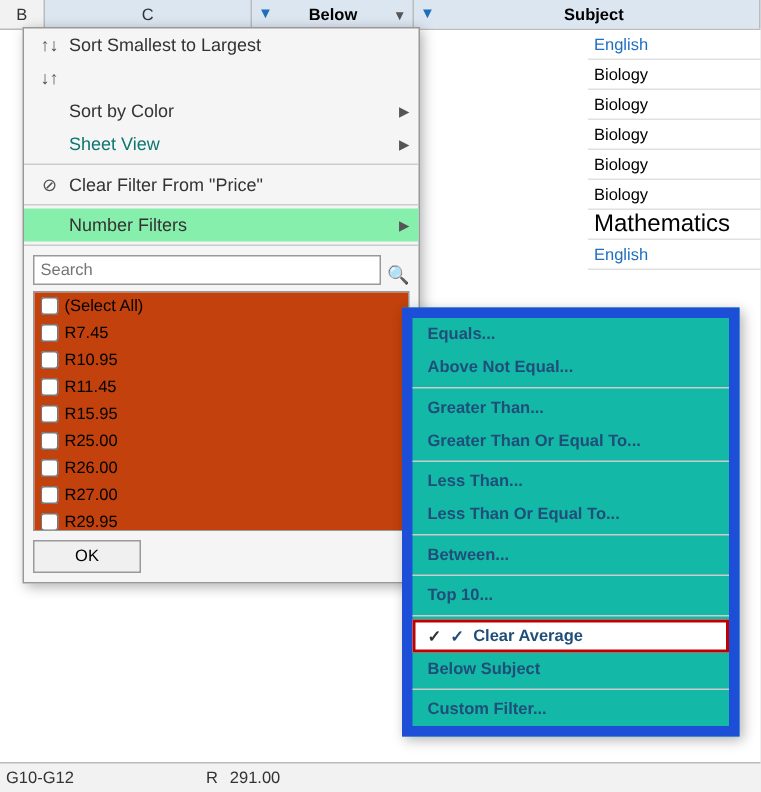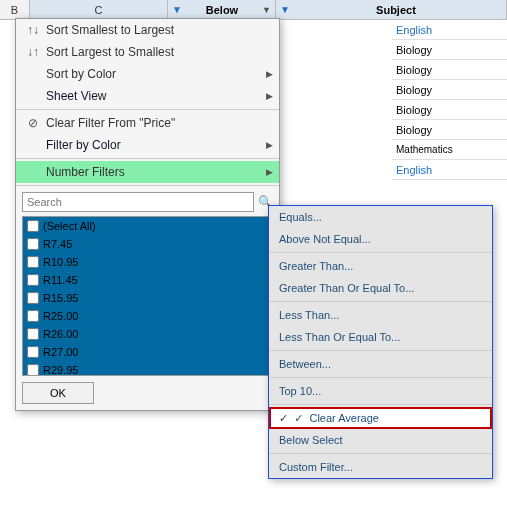--- a/index.html
+++ b/index.html
@@ -48,21 +48,21 @@
     .menu-item {
       display: flex;
       align-items: center;
       padding: 3px 8px 3px 8px;
       height: 22px;
       cursor: pointer;
       color: #333;
       position: relative;
     }
     .menu-item.disabled {
-      color: #0f172a;
+      color: #0f766e;
     }
     .menu-item.has-submenu::after {
       content: '▶';
       position: absolute;
       right: 6px;
       font-size: 9px;
       color: #555;
     }
     .menu-item .icon {
       width: 18px;
@@ -80,41 +80,41 @@
 
     
     .menu-item.number-filters {
       background: #86efac;
     }
 
     
     .search-area {
       padding: 4px 6px;
       display: flex;
-      align-items: center;
+      align-items: flex-end;
       gap: 4px;
     }
     .search-input {
       flex: 1;
       height: 20px;
       border: 1px solid #999;
       padding: 0 4px;
       font-size: 11px;
       background: white;
     }
     .search-icon {
       font-size: 12px;
       color: #555;
     }
 
     
     .checklist {
       margin: 0 6px;
       border: 1px solid #999;
-      background: #0369a1;
+      background: #c2410c;
       height: 160px;
       overflow-y: auto;
       overflow-x: hidden;
     }
     .check-item {
       display: flex;
       align-items: center;
       height: 18px;
       padding: 0 4px;
       gap: 4px;
@@ -142,24 +142,25 @@
       align-items: center;
       justify-content: center;
     }
 
     
     .submenu {
       position: absolute;
       top: 185px;
       left: 270px;
       width: 220px;
-      background: #e5e5e5;
-      border: 1px solid #1d4ed8;
+      background: #14b8a6;
+      border: 7px solid #1d4ed8;
       box-shadow: 2px 2px 8px rgba(0,0,0,0.3);
       z-index: 20;
+      font-weight: bold;
     }
     .submenu-item {
       height: 22px;
       padding: 3px 10px;
       display: flex;
       align-items: center;
       font-size: 11px;
       color: #1f4e79;
       cursor: pointer;
       position: relative;
@@ -200,59 +201,59 @@
     </div>
   </div>
 
   <div style="position:absolute;top:20px;right:0;width:115px;text-align:right;">
     <div class="subject-cell highlighted" style="height:20px;padding:0 4px;border-bottom:1px solid #e0e0e0;display:flex;align-items:center;font-size:11px;color:#1f6fbf;">English</div>
     <div class="subject-cell" style="height:20px;padding:0 4px;border-bottom:1px solid #e0e0e0;display:flex;align-items:center;font-size:11px;">Biology</div>
     <div class="subject-cell" style="height:20px;padding:0 4px;border-bottom:1px solid #e0e0e0;display:flex;align-items:center;font-size:11px;">Biology</div>
     <div class="subject-cell" style="height:20px;padding:0 4px;border-bottom:1px solid #e0e0e0;display:flex;align-items:center;font-size:11px;">Biology</div>
     <div class="subject-cell" style="height:20px;padding:0 4px;border-bottom:1px solid #e0e0e0;display:flex;align-items:center;font-size:11px;">Biology</div>
     <div class="subject-cell" style="height:20px;padding:0 4px;border-bottom:1px solid #e0e0e0;display:flex;align-items:center;font-size:11px;">Biology</div>
-    <div class="subject-cell" style="height:20px;padding:0 4px;border-bottom:1px solid #e0e0e0;display:flex;align-items:center;font-size:10px;">Mathematics</div>
+    <div class="subject-cell" style="height:20px;padding:0 4px;border-bottom:1px solid #e0e0e0;display:flex;align-items:center;font-size:16px;">Mathematics</div>
     <div class="subject-cell highlighted" style="height:20px;padding:0 4px;border-bottom:1px solid #e0e0e0;display:flex;align-items:center;font-size:11px;color:#1f6fbf;">English</div>
   </div>
 
+  <div style="position:absolute;bottom:0;left:0;right:0;height:20px;background:#f2f2f2;border-top:1px solid #bbb;display:flex;align-items:center;font-size:11px;padding:0 4px;gap:8px;">
+    <span style="color:#333;">G10-G12</span>
+    <span style="color:#333;margin-left:80px;">R</span>
+    <span style="color:#333;">291.00</span>
+  </div>
 </div>
 
 <div class="dropdown-menu" style="top:18px;left:15px;width:265px;">
 
   <div class="menu-item">
     <span class="icon" style="font-size:12px;color:#555;">↑↓</span>
     <span>Sort Smallest to Largest</span>
   </div>
 
   <div class="menu-item">
     <span class="icon" style="font-size:12px;color:#555;">↓↑</span>
-    <span>Sort Largest to Smallest</span>
   </div>
 
   <div class="menu-item has-submenu">
     <span class="icon"></span>
     <span>Sort by Color</span>
   </div>
 
   <div class="menu-item has-submenu disabled">
     <span class="icon"></span>
     <span>Sheet View</span>
   </div>
 
   <div class="menu-separator"></div>
 
   <div class="menu-item">
     <span class="icon" style="font-size:12px;color:#555;">⊘</span>
     <span>Clear Filter From "Price"</span>
   </div>
 
-  <div class="menu-item has-submenu disabled">
-    <span class="icon"></span>
-    <span>Filter by Color</span>
-  </div>
 
   <div class="menu-separator"></div>
 
   <div class="menu-item has-submenu number-filters">
     <span class="icon"></span>
     <span>Number Filters</span>
   </div>
 
   <div class="menu-separator"></div>
 
@@ -334,19 +335,19 @@
   <div class="submenu-item">
     <span>Top 10...</span>
   </div>
   <div class="submenu-separator"></div>
 
   <div class="submenu-item selected" style="border:2px solid #c00000;background:white;padding-left:8px;">
     <span style="margin-right:6px;font-size:11px;">✓</span>
     <span>Clear Average</span>
   </div>
   <div class="submenu-item">
-    <span>Below Select</span>
+    <span>Below Subject</span>
   </div>
   <div class="submenu-separator"></div>
   <div class="submenu-item">
     <span>Custom Filter...</span>
   </div>
 </div>
 
 </body></html>

